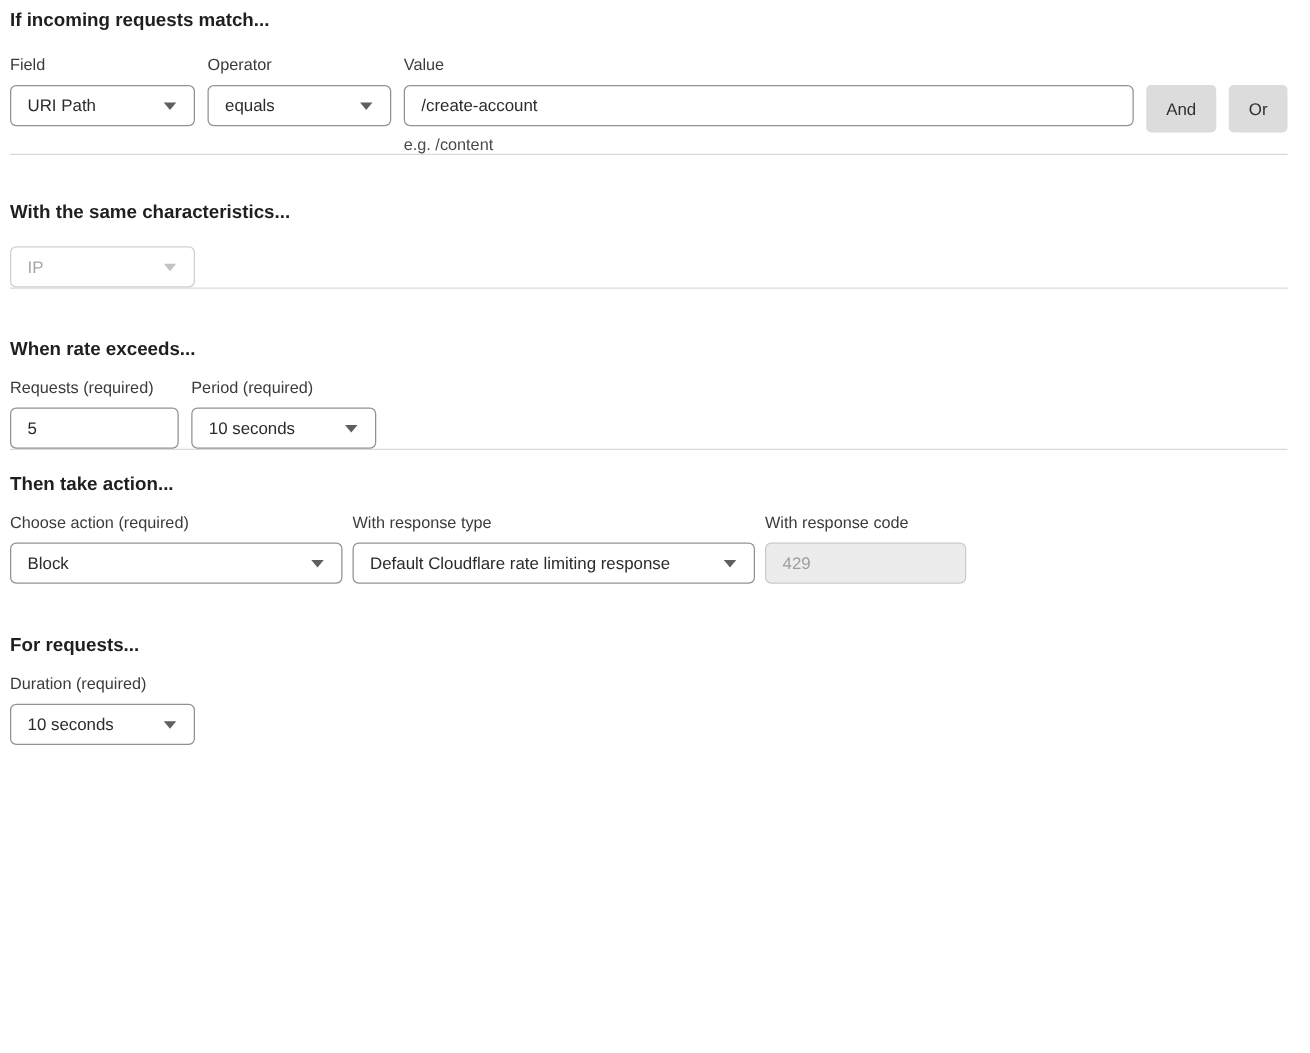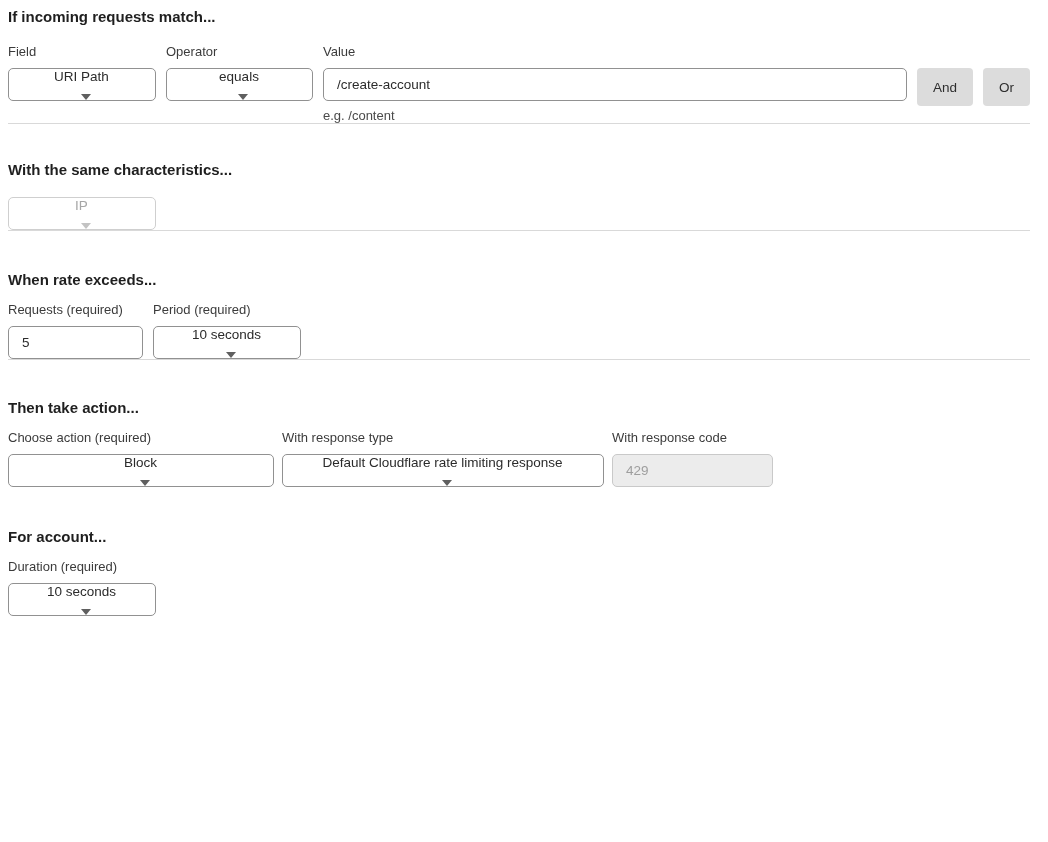--- a/index.html
+++ b/index.html
@@ -47,21 +47,20 @@
     font-size: 13.5px;
     color: #2b2b2b;
     font-family: "Liberation Sans", sans-serif;
   }
   .select {
     display: flex;
     align-items: center;
     justify-content: space-between;
     padding: 0 14px 0 13px;
     cursor: pointer;
-    flex-direction: column;
   }
   .text-input {
     width: 100%;
     padding: 0 13px;
     outline: none;
   }
   .chev {
     width: 0; height: 0;
     border-left: 5px solid transparent;
     border-right: 5px solid transparent;
@@ -132,21 +131,21 @@
   hr.divider {
     border: none;
     border-top: 1px solid #d9d9d9;
     margin: 0;
   }
   .hr1 { margin-top: 34px; }
   .hr2 { margin-top: 31px; }
   .hr3 { margin-top: 47px; }
   .t2 { margin-top: 37px; }
   .t3 { margin-top: 40px; }
-  .t4 { margin-top: 39px; }
+  .t4 { margin-top: 19px; }
   .t5 { margin-top: 41px; }
 
   .w148 { width: 148px; flex: 0 0 148px; }
   .w147 { width: 147px; flex: 0 0 147px; }
   .w135 { width: 135px; flex: 0 0 135px; }
   .w266 { width: 266px; flex: 0 0 266px; }
   .w322 { width: 322px; flex: 0 0 322px; }
   .w161 { width: 161px; flex: 0 0 161px; }
   .gap16 { gap: 8px; }
 </style>
@@ -233,21 +232,21 @@
         <span>Default Cloudflare rate limiting response</span>
         <span class="chev"></span>
       </div>
     </div>
     <div class="group w161">
       <label>With response code</label>
       <input class="text-input disabled" type="text" disabled="" value="429" style="">
     </div>
   </div>
 
-  <h2 class="section-title t5">For account...</h2>
+  <h2 class="section-title t5">For requests...</h2>
   <div class="controls-row mt-14">
     <div class="group w148">
       <label>Duration (required)</label>
       <div class="select">
         <span>10 seconds</span>
         <span class="chev"></span>
       </div>
     </div>
   </div>
 

